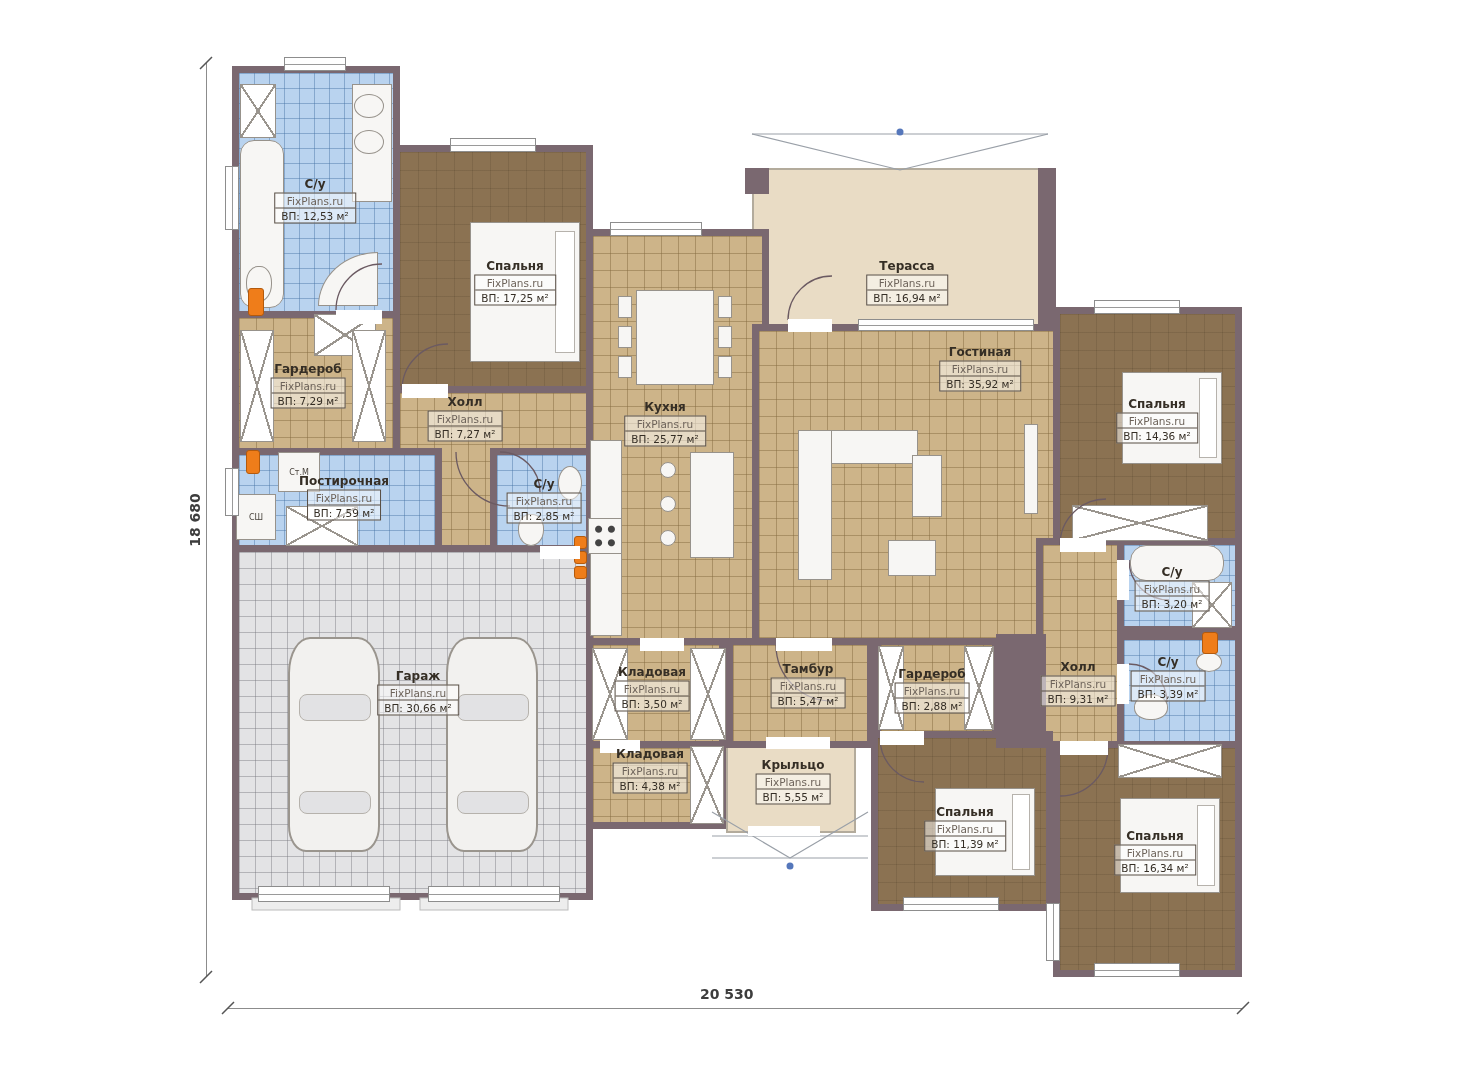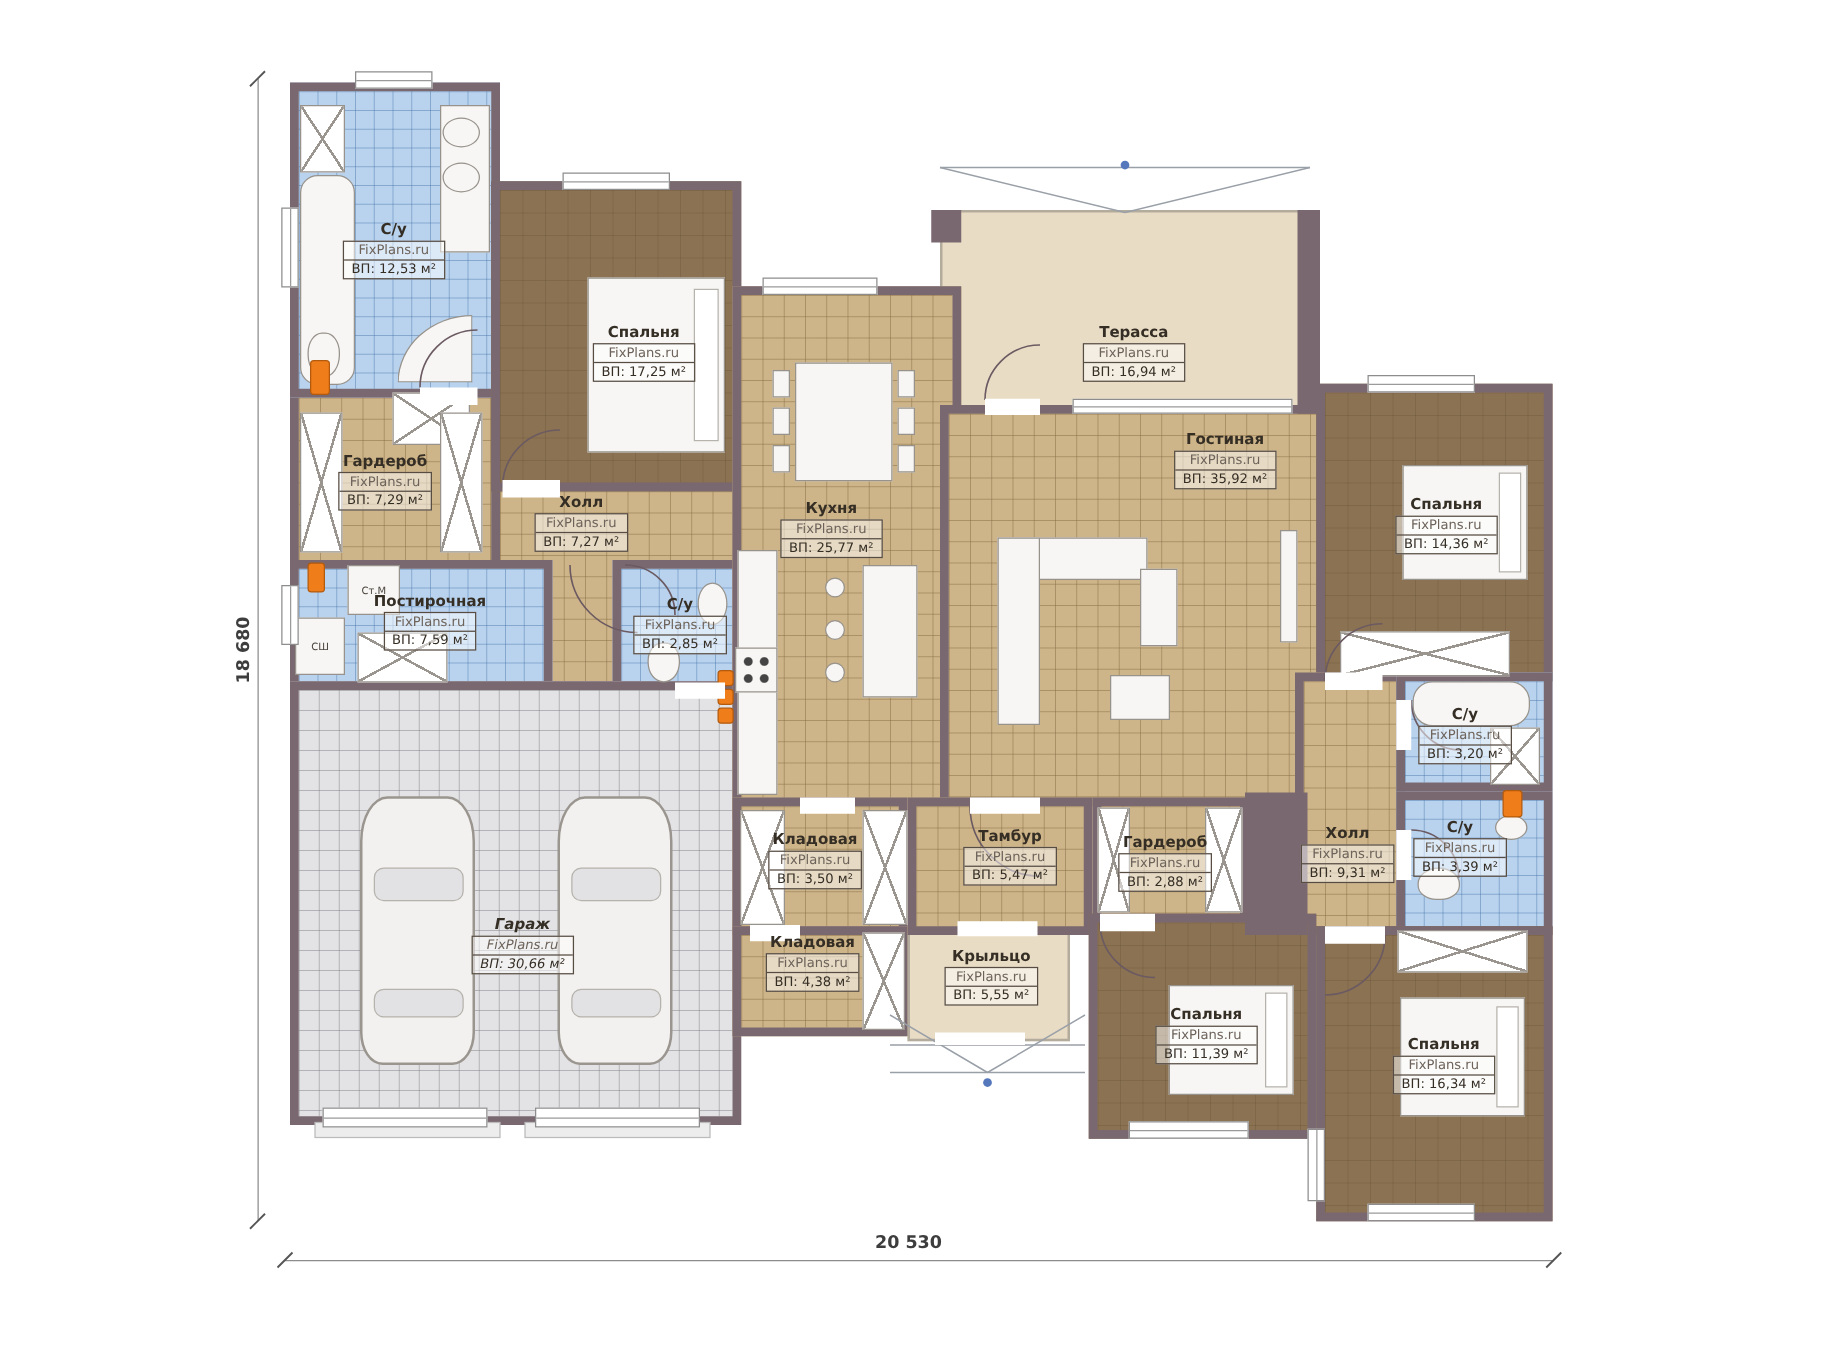--- a/index.html
+++ b/index.html
@@ -257,21 +257,21 @@
     <div class="rbox"><div class="wm">FixPlans.ru</div><div class="ar">ВП: 7,27 м²</div></div>
   </div>
   <div class="rlabel" style="left:344px;top:497px;">
     <div class="rname">Постирочная</div>
     <div class="rbox"><div class="wm">FixPlans.ru</div><div class="ar">ВП: 7,59 м²</div></div>
   </div>
   <div class="rlabel" style="left:544px;top:500px;">
     <div class="rname">С/у</div>
     <div class="rbox"><div class="wm">FixPlans.ru</div><div class="ar">ВП: 2,85 м²</div></div>
   </div>
-  <div class="rlabel" style="left:418px;top:756px;font-style:italic;">
+  <div class="rlabel" style="left:418px;top:692px;">
     <div class="rname">Гараж</div>
     <div class="rbox"><div class="wm">FixPlans.ru</div><div class="ar">ВП: 30,66 м²</div></div>
   </div>
   <div class="rlabel" style="left:665px;top:423px;">
     <div class="rname">Кухня</div>
     <div class="rbox"><div class="wm">FixPlans.ru</div><div class="ar">ВП: 25,77 м²</div></div>
   </div>
   <div class="rlabel" style="left:907px;top:238px;margin-top:44px;">
     <div class="rname">Терасса</div>
     <div class="rbox"><div class="wm">FixPlans.ru</div><div class="ar">ВП: 16,94 м²</div></div>

